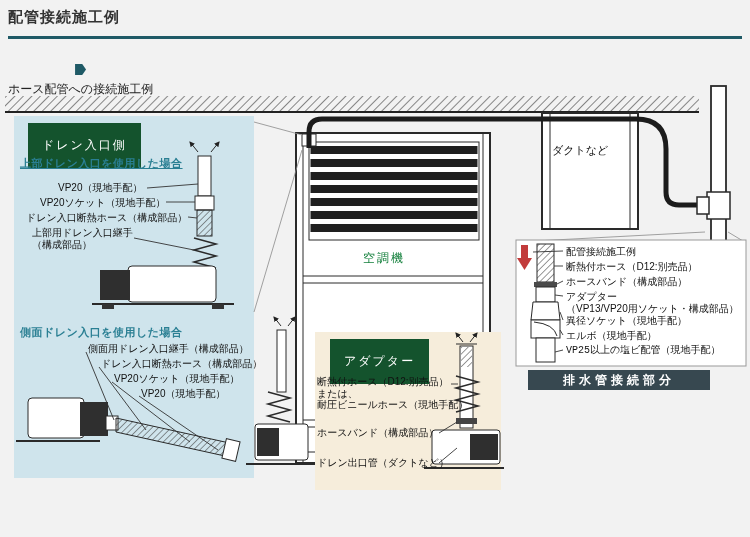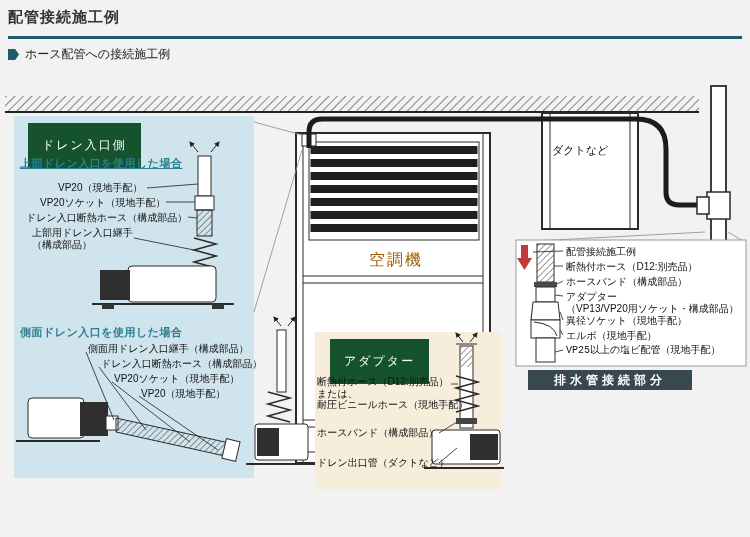--- a/index.html
+++ b/index.html
@@ -15,21 +15,21 @@
   .subtitle{font-size:12px;color:#222;display:flex;align-items:center;gap:6px;}
   .marker{width:11px;height:11px;background:#1f5a66;display:inline-block;
           clip-path:polygon(0 0,65% 0,100% 50%,65% 100%,0 100%);}
   .tag{background:#14532d;color:#fff;font-size:12px;font-weight:normal;
        padding:14px 14px;letter-spacing:2px;line-height:17px;}
   .teal{color:#2a7f93;font-size:11px;font-weight:bold;letter-spacing:0.5px;}
   .lbl{font-size:10px;line-height:11.5px;color:#111;white-space:nowrap;}
   .pre{white-space:pre-line;}
   .bar{background:#374850;color:#fff;font-size:12px;font-weight:bold;
        text-align:center;line-height:20px;letter-spacing:4px;}
-  .unit-label{font-size:16px;color:#a16207;text-align:right;letter-spacing:2px;}
+  .unit-label{font-size:12px;color:#15803d;text-align:left;letter-spacing:2px;}
   svg{position:absolute;left:0;top:0;}
   .txt-layer div{position:absolute;}
 </style>
 </head>
 <body>
 
 <svg width="750" height="537" viewBox="0 0 750 537">
   <defs>
     <pattern id="diagHatch" width="6" height="6" patternUnits="userSpaceOnUse" patternTransform="rotate(45)">
       <line x1="0" y1="0" x2="0" y2="6" stroke="#555" stroke-width="1.4"></line>
@@ -180,21 +180,21 @@
     <line x1="560" y1="312" x2="563" y2="320"></line>
     <line x1="560" y1="330" x2="563" y2="335"></line>
     <line x1="555" y1="352" x2="563" y2="350"></line>
   </g>
 </svg>
 
 <div class="txt-layer">
 
   <div class="abs title" style="left:8px;top:8px;">配管接続施工例</div>
   <div class="abs rule" style="left:8px;top:36px;width:734px;height:3px;"></div>
-  <div class="abs subtitle" style="left:8px;top:46px;">
+  <div class="abs subtitle" style="left:8px;top:64px;flex-direction:column;">
     <span class="marker"></span>
     <span>ホース配管への接続施工例</span>
   </div>
 
   <div class="abs tag" style="left:28px;top:123px;">ドレン入口側</div>
   <div class="abs teal" style="left:20px;top:156px;text-decoration:underline;">上部ドレン入口を使用した場合</div>
   <div class="abs lbl" style="left:58px;top:182px;">VP20（現地手配）</div>
   <div class="abs lbl" style="left:40px;top:197px;">VP20ソケット（現地手配）</div>
   <div class="abs lbl" style="left:26px;top:212px;">ドレン入口断熱ホース（構成部品）</div>
   <div class="abs lbl pre" style="left:32px;top:227px;">上部用ドレン入口継手
@@ -210,21 +210,21 @@
   <div class="abs lbl" style="left:552px;top:145px;font-size:11px;text-align:center;">ダクトなど</div>
 
   <div class="abs lbl" style="left:566px;top:246px;">配管接続施工例</div>
   <div class="abs lbl" style="left:566px;top:261px;">断熱付ホース（D12:別売品）</div>
   <div class="abs lbl" style="left:566px;top:276px;">ホースバンド（構成部品）</div>
   <div class="abs lbl pre" style="left:566px;top:291px;">アダプター
 （VP13/VP20用ソケット・構成部品）</div>
   <div class="abs lbl" style="left:566px;top:315px;">異径ソケット（現地手配）</div>
   <div class="abs lbl" style="left:566px;top:330px;">エルボ（現地手配）</div>
   <div class="abs lbl" style="left:566px;top:345px;font-family:Liberation Mono, monospace;">VP25以上の塩ビ配管（現地手配）</div>
-  <div class="abs bar" style="left:528px;top:370px;width:164px;height:20px;">排水管接続部分</div>
+  <div class="abs bar" style="left:528px;top:370px;width:182px;height:20px;">排水管接続部分</div>
 
   <div class="abs tag" style="left:330px;top:339px;">アダプター</div>
   <div class="abs lbl pre" style="left:317px;top:376px;">断熱付ホース（D12:別売品）
 または、
 耐圧ビニールホース（現地手配）</div>
   <div class="abs lbl" style="left:317px;top:427px;">ホースバンド（構成部品）</div>
   <div class="abs lbl" style="left:317px;top:457px;">ドレン出口管（ダクトなど）</div>
 </div>
 
 </body></html>

